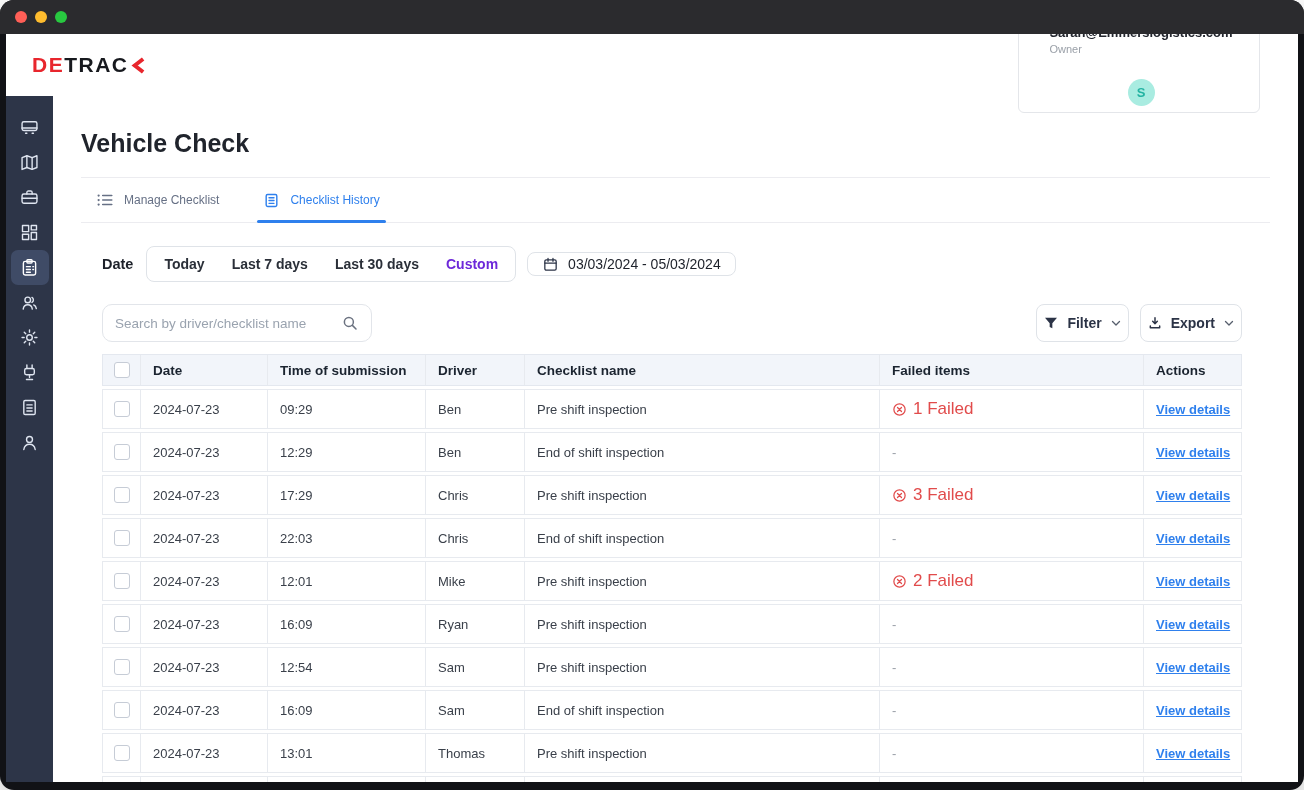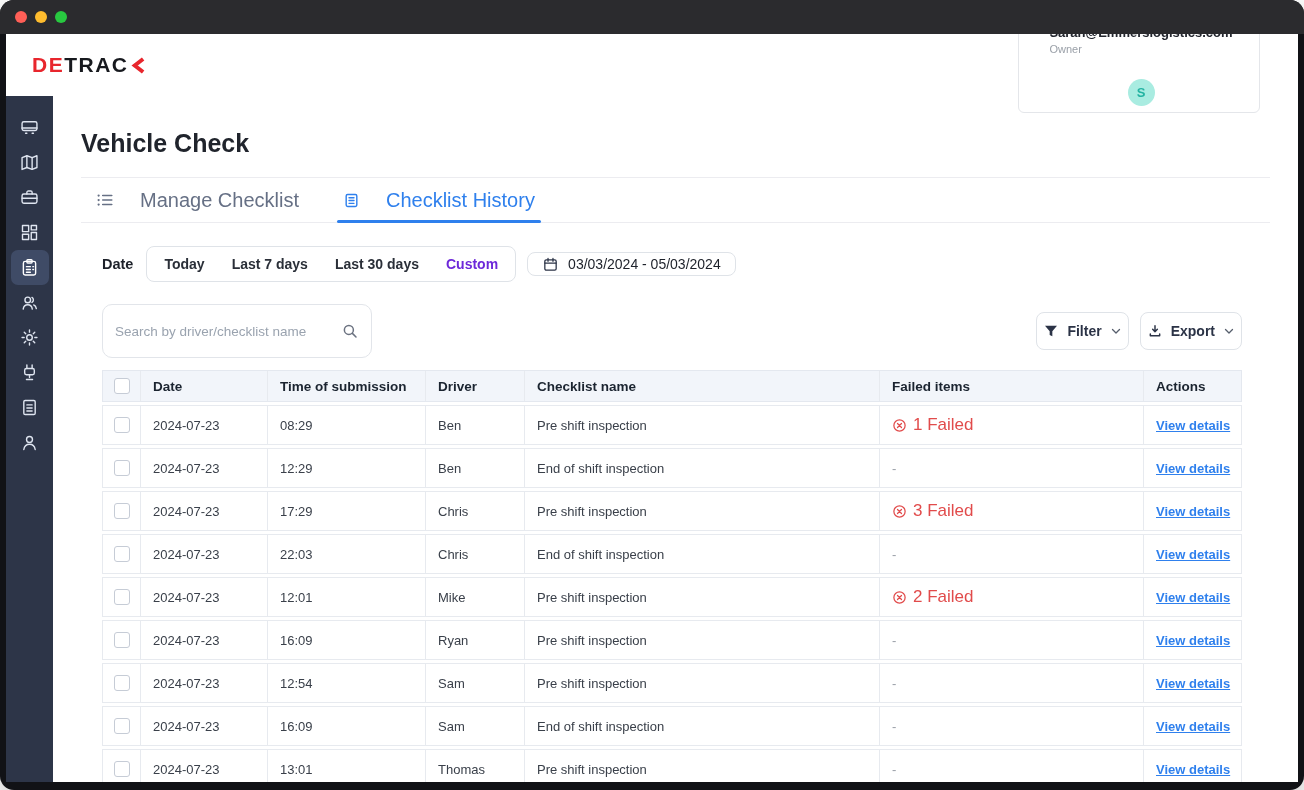--- a/index.html
+++ b/index.html
@@ -33,37 +33,37 @@
   .sidebar { flex:0 0 47px; background:#2d3548; padding-top:14px; display:flex; flex-direction:column; align-items:center; }
   .side-item { width:38px; height:35px; display:flex; align-items:center; justify-content:center; }
   .side-item.active { background:#3f4b66; border-radius:7px; }
   .side-item svg { display:block; }
 
   .main { flex:1; padding:0 28px; overflow:hidden; }
   .page-title { margin-top:30px; font-size:25px; line-height:34px; font-weight:700; color:#20242c; }
 
   .tabbar { margin-top:17px; height:46px; border-top:1px solid #ececf0; border-bottom:1px solid #ececf0;
             display:flex; align-items:stretch; gap:44px; padding-left:15px; }
-  .tab { display:flex; align-items:center; gap:26px; font-size:20px; color:#667085; position:relative; cursor:pointer; }
+  .tab { display:flex; align-items:center; gap:10px; font-size:12px; color:#667085; position:relative; cursor:pointer; }
   .tab.active { color:#2f80ed; }
   .tab.active .underline { position:absolute; left:-6px; right:-6px; bottom:-1px; height:3px; background:#2f80ed; border-radius:2px; }
 
   .section { padding:0 21px; }
 
   .filters { margin-top:23px; display:flex; align-items:center; }
   .filters .date-label { font-size:14.5px; font-weight:700; color:#1d212a; margin-right:13px; }
   .range-box { height:36px; border:1px solid #dfe3e8; border-radius:8px; display:flex; align-items:center;
                gap:27px; padding:0 17px; background:#fff; }
   .range-opt { font-size:14px; color:#2a2f38; cursor:pointer;font-weight:bold; }
   .range-opt.active { color:#6d28d9; font-weight:600; }
   .daterange { height:24px; border:1px solid #dfe3e8; border-radius:8px; display:flex; align-items:center;
                gap:9px; padding:0 14px; margin-left:11px; background:#fff; font-size:14px; color:#1d212a; }
 
   .toolbar { margin-top:22px; width:1140px; display:flex; align-items:center; justify-content:space-between; }
-  .search { width:270px; height:54px; border:1px solid #e2e5ea; border-radius:10px; display:flex; align-items:center;
+  .search { width:270px; height:38px; border:1px solid #e2e5ea; border-radius:10px; display:flex; align-items:center;
             padding:0 12px; gap:8px; background:#fff; }
   .search input { flex:1; border:none; outline:none; font-size:13.5px; color:#333; background:transparent;
                   font-family:"Liberation Sans", sans-serif; }
   .search input::placeholder { color:#9aa3af; }
   .btn-group { display:flex; gap:11px; }
   .btn { height:38px; border:1px solid #dfe3e8; border-radius:8px; background:#fff; display:flex; align-items:center;
          gap:8px; padding:0 6px; font-size:14px; font-weight:700; color:#2b3346; cursor:pointer; }
 
   
   .table { margin-top:12px; width:1140px; }
@@ -263,21 +263,21 @@
               <div class="th">Checklist name</div>
               <div class="th">Failed items</div>
               <div class="th">Actions</div>
             </div>
             <div>
                 <div class="trow">
                   <div class="td">
                     <span class="checkbox"></span>
                   </div>
                   <div class="td">2024-07-23</div>
-                  <div class="td">08:29</div>
+                  <div class="td">09:29</div>
                   <div class="td">Ben</div>
                   <div class="td">Pre shift inspection</div>
                   <div class="td">
                     <span class="failed-badge">
                       <svg width="15" height="15" viewBox="0 0 24 24" fill="none" stroke="#e14b4b" stroke-width="2" stroke-linecap="round">
                         <circle cx="12" cy="12" r="9"></circle>
                         <path d="M8.8 8.8l6.4 6.4M15.2 8.8l-6.4 6.4"></path>
                       </svg>
                       <span>1 Failed</span>
                     </span>

